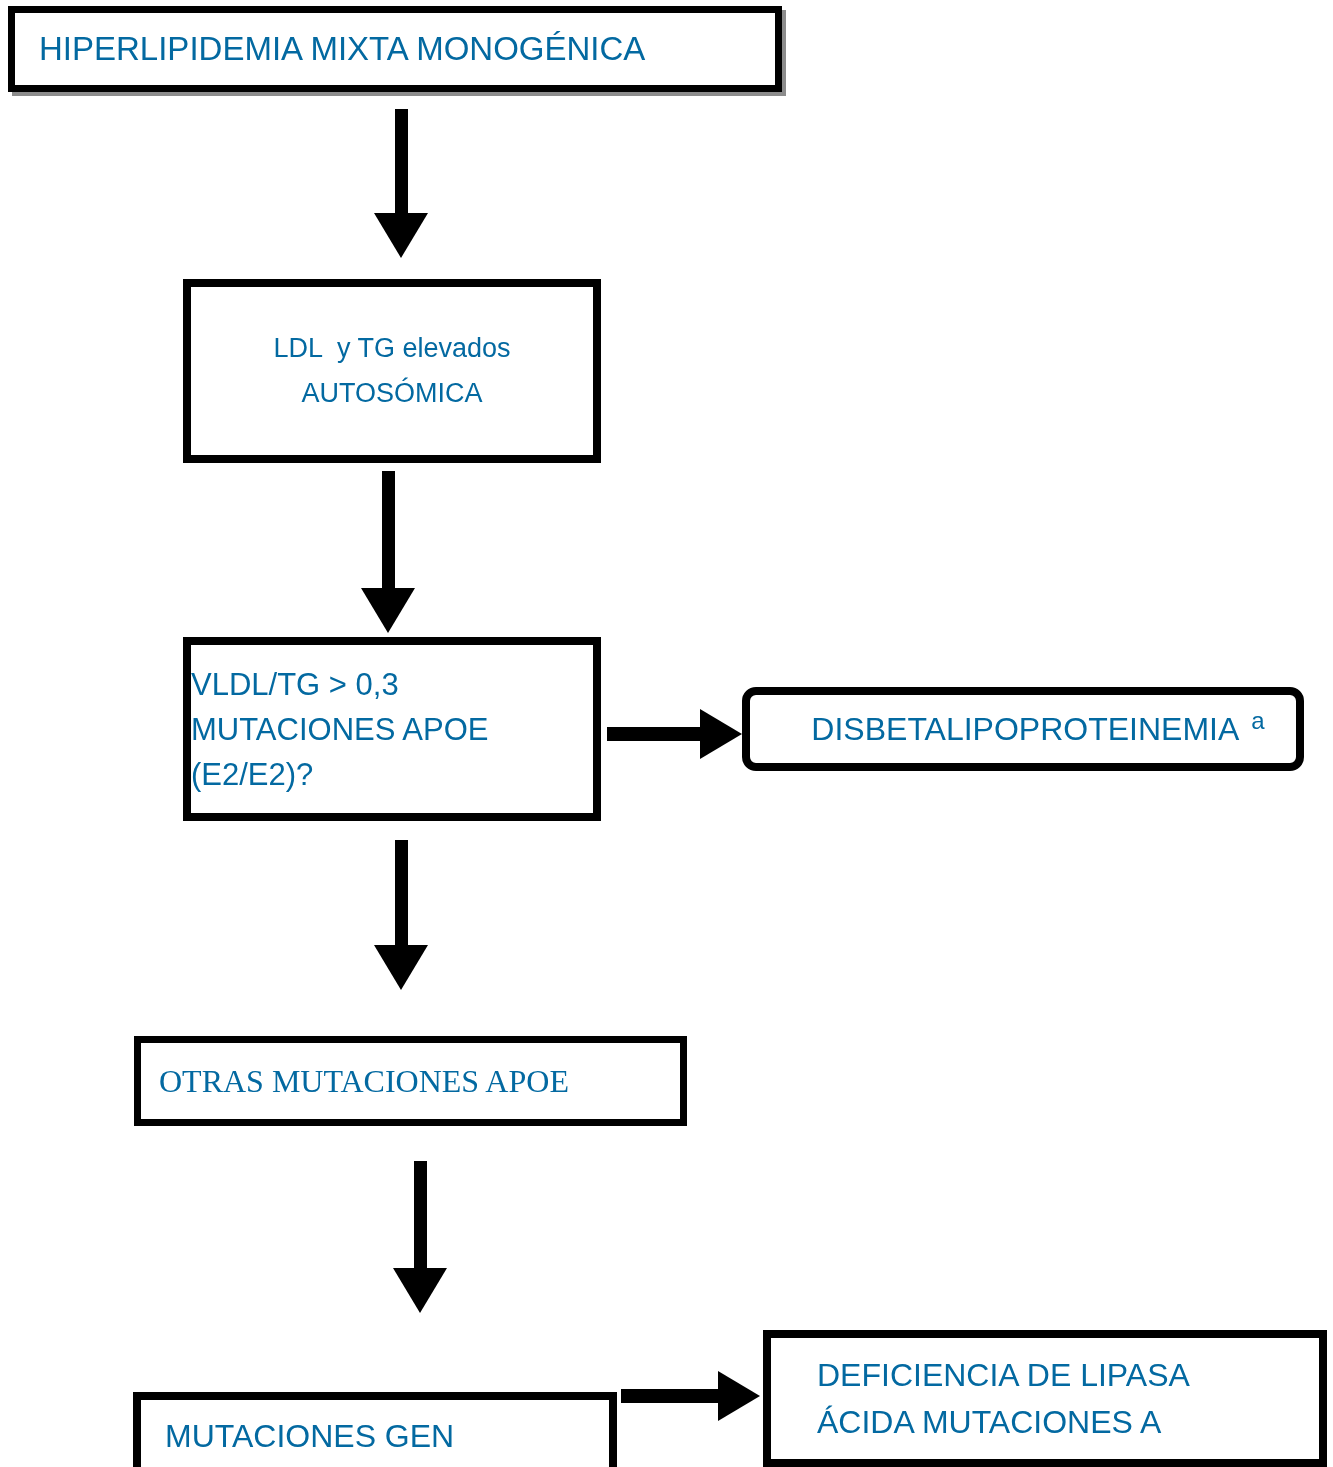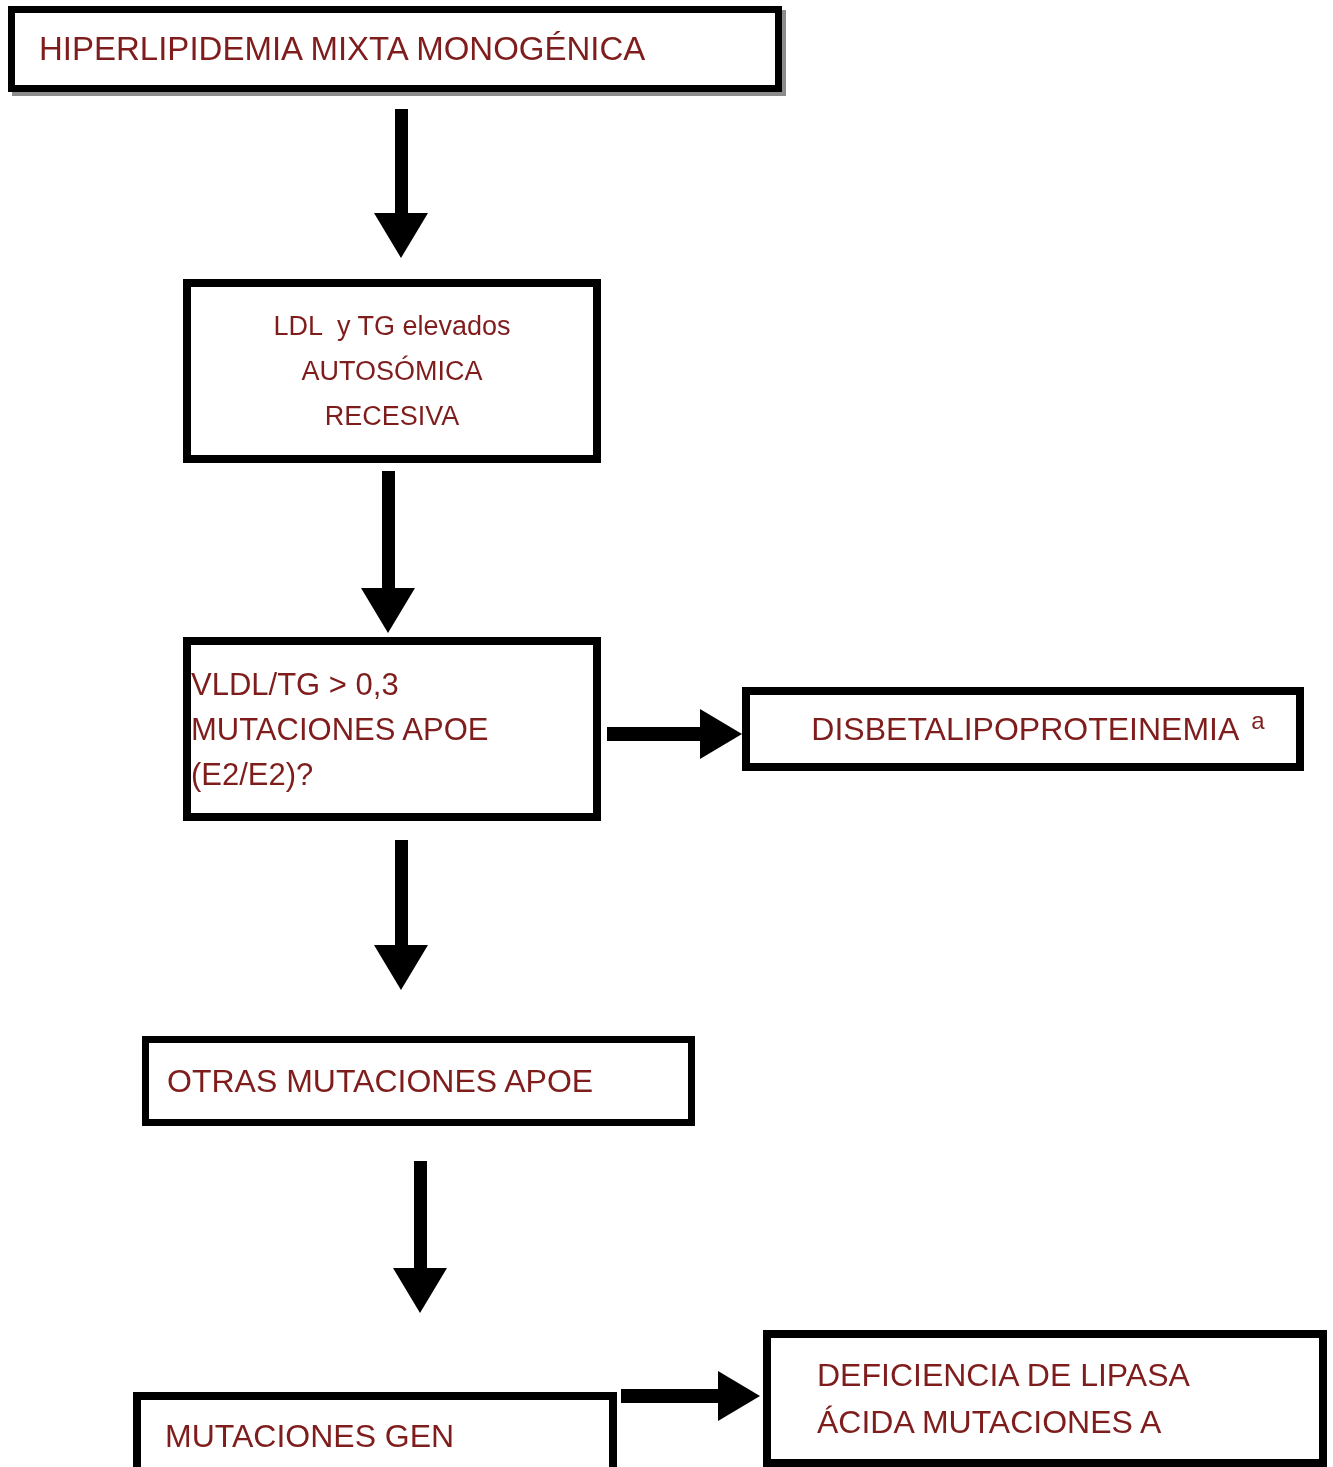--- a/index.html
+++ b/index.html
@@ -14,21 +14,21 @@
     overflow: hidden;
   }
 
   .fc-box {
     position: absolute;
     background: #ffffff;
     border: 7px solid #000000;
     display: flex;
     flex-direction: column;
     justify-content: center;
-    color: #7f1d1d;
+    color: #0369a1;
   }
 
   .fc-line { white-space: pre-wrap; }
 
   
   .box-root {
     left: 8px; top: 6px; width: 774px; height: 86px;
     padding-left: 24px;
     font-size: 33px;
     box-shadow: 4px 4px 0 #8c8c8c;
@@ -53,32 +53,34 @@
   }
 
   
   .box-disbeta {
     left: 742px; top: 687px; width: 562px; height: 84px;
     border-width: 8px;
     padding-left: 30px;
     font-size: 32px;
     flex-direction: row;
     align-items: center;
+    border-radius: 14px;
   }
   .box-disbeta sup {
     font-size: 24px;
     margin-left: 12px;
     transform: translateY(-8px);
   }
 
   
   .box-otras {
-    left: 142px; top: 1036px; width: 553px; height: 90px;
+    left: 134px; top: 1036px; width: 553px; height: 90px;
     padding-left: 18px;
     font-size: 32px;
+    font-family: Liberation Serif, serif;
   }
 
   
   .box-lipa {
     left: 133px; top: 1392px; width: 484px; height: 136px;
     border-width: 8px;
     padding-left: 24px;
     font-size: 32px;
     line-height: 47px;
   }
@@ -142,21 +144,20 @@
   </div>
 
   <div class="arrow arrowA">
     <div class="shaft"></div>
     <div class="head head-down"></div>
   </div>
 
   <div class="fc-box box-phenotype">
     <div class="fc-line">LDL  y TG elevados</div>
     <div class="fc-line">AUTOSÓMICA</div>
-    <div class="fc-line">RECESIVA</div>
   </div>
 
   <div class="arrow arrowB">
     <div class="shaft"></div>
     <div class="head head-down"></div>
   </div>
 
   <div class="fc-box box-vldl">
     <div class="fc-line">VLDL/TG &gt; 0,3</div>
     <div class="fc-line">MUTACIONES APOE</div>

